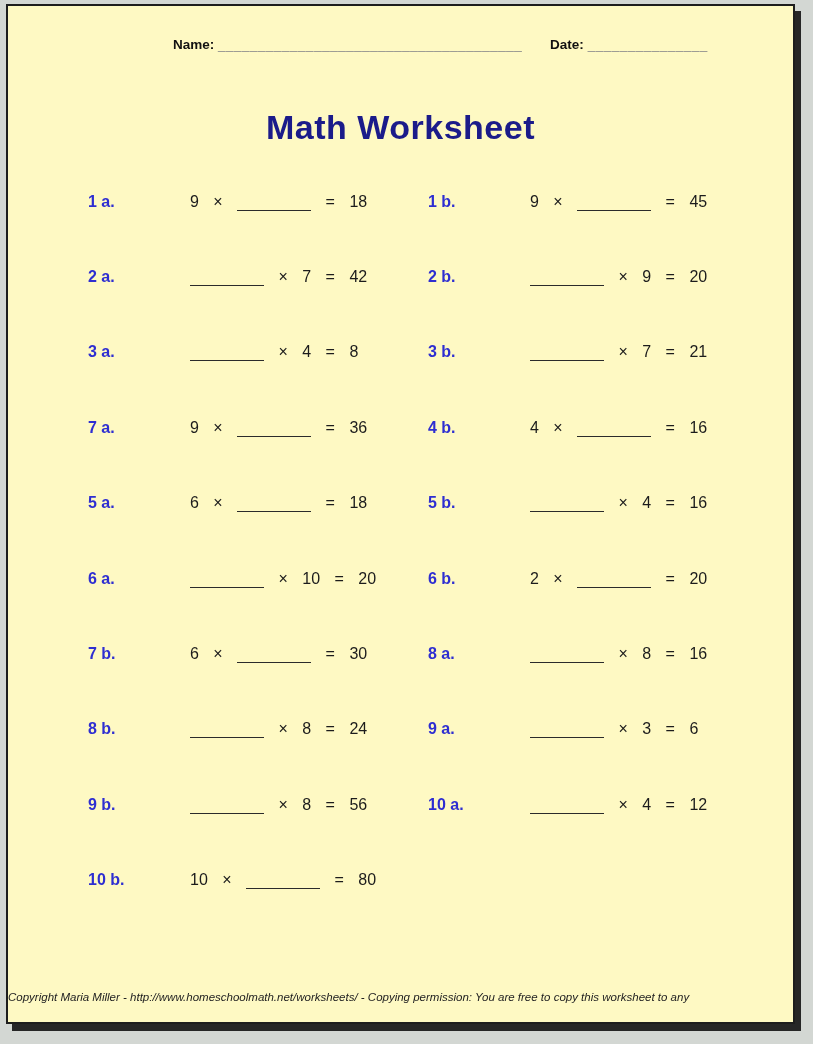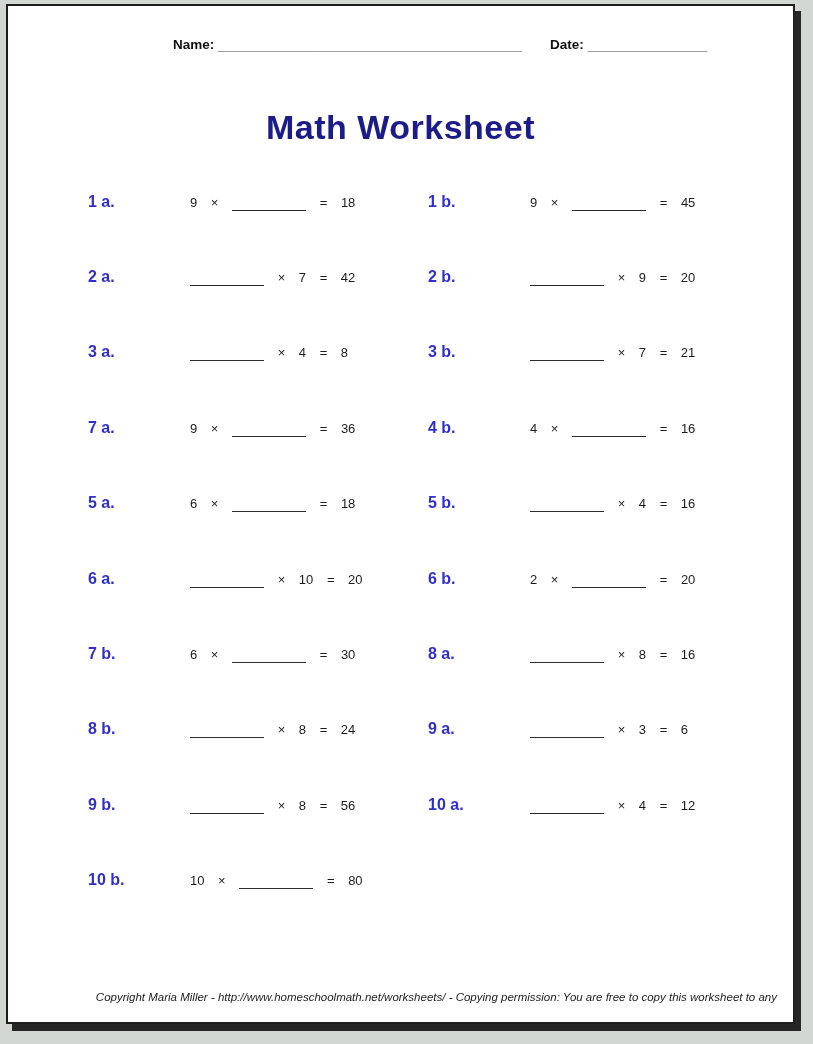--- a/index.html
+++ b/index.html
@@ -6,21 +6,21 @@
   html, body {
     width: 813px; height: 1044px;
     background: #d3d7d3;
     font-family: "Liberation Sans", sans-serif;
     overflow: hidden;
   }
   .page {
     position: absolute;
     left: 6px; top: 4px;
     width: 789px; height: 1020px;
-    background: #ffffff;
+    background: #fef9c3;
     border: 2px solid #1d1d1d;
     box-shadow: 6px 7px 0 0 #262626;
   }
   
   .header-line {
     position: absolute;
     top: 31px; left: 165px;
     font-size: 13.5px;
     font-weight: bold;
     color: #111;
@@ -59,36 +59,36 @@
   }
   .plabel {
     display: inline-block;
     width: 72px;
     font-size: 16px;
     font-weight: bold;
     color: #2e2ed1;
     flex: 0 0 72px;
   }
   .prob {
-    font-size: 13px;
+    font-size: 16px;
     color: #1c1c1c;
     word-spacing: 10px;
   }
   .blank {
     display: inline-block;
     width: 74px;
     height: 4px;
     border-bottom: 1.5px solid #2b2b2b;
     vertical-align: -4px;
   }
   
   .footer {
     position: absolute;
     bottom: 14px; left: 0; right: 16px;
-    text-align: right;
+    text-align: left;
     font-size: 11.5px;
     font-style: italic;
     color: #222;
     line-height: 22px;
   }
 </style>
 </head>
 <body>
 
 <div class="page">

